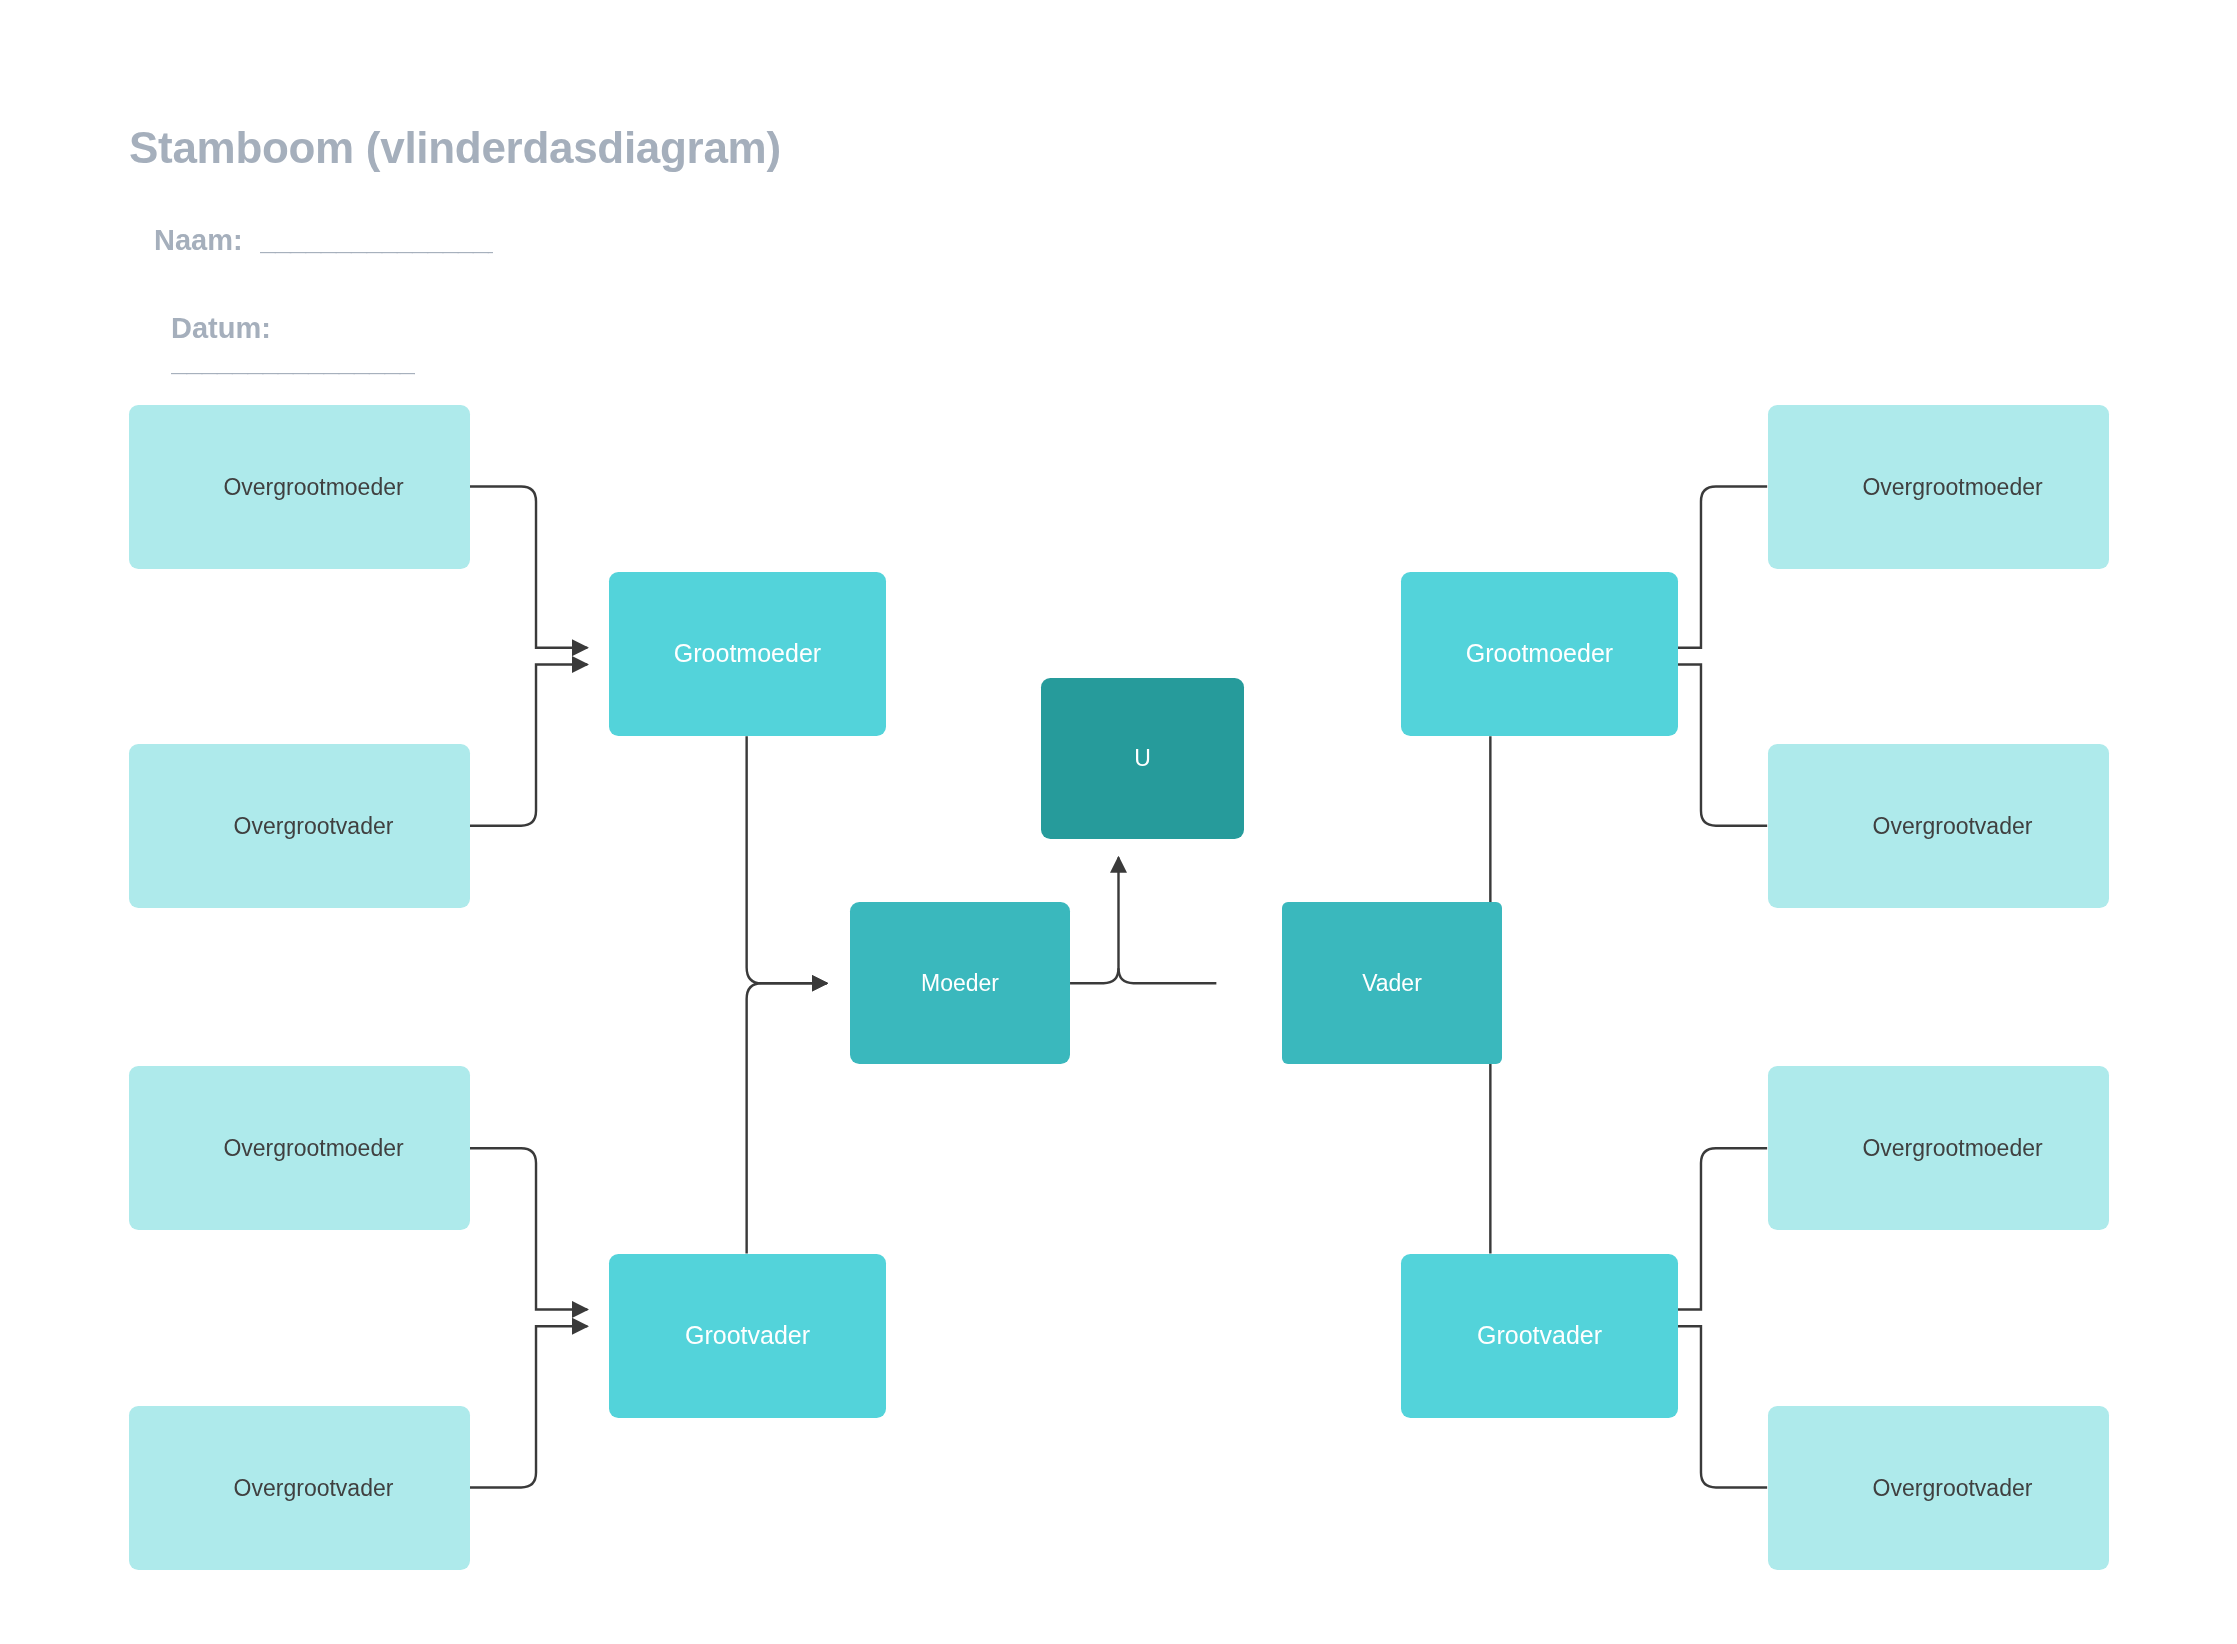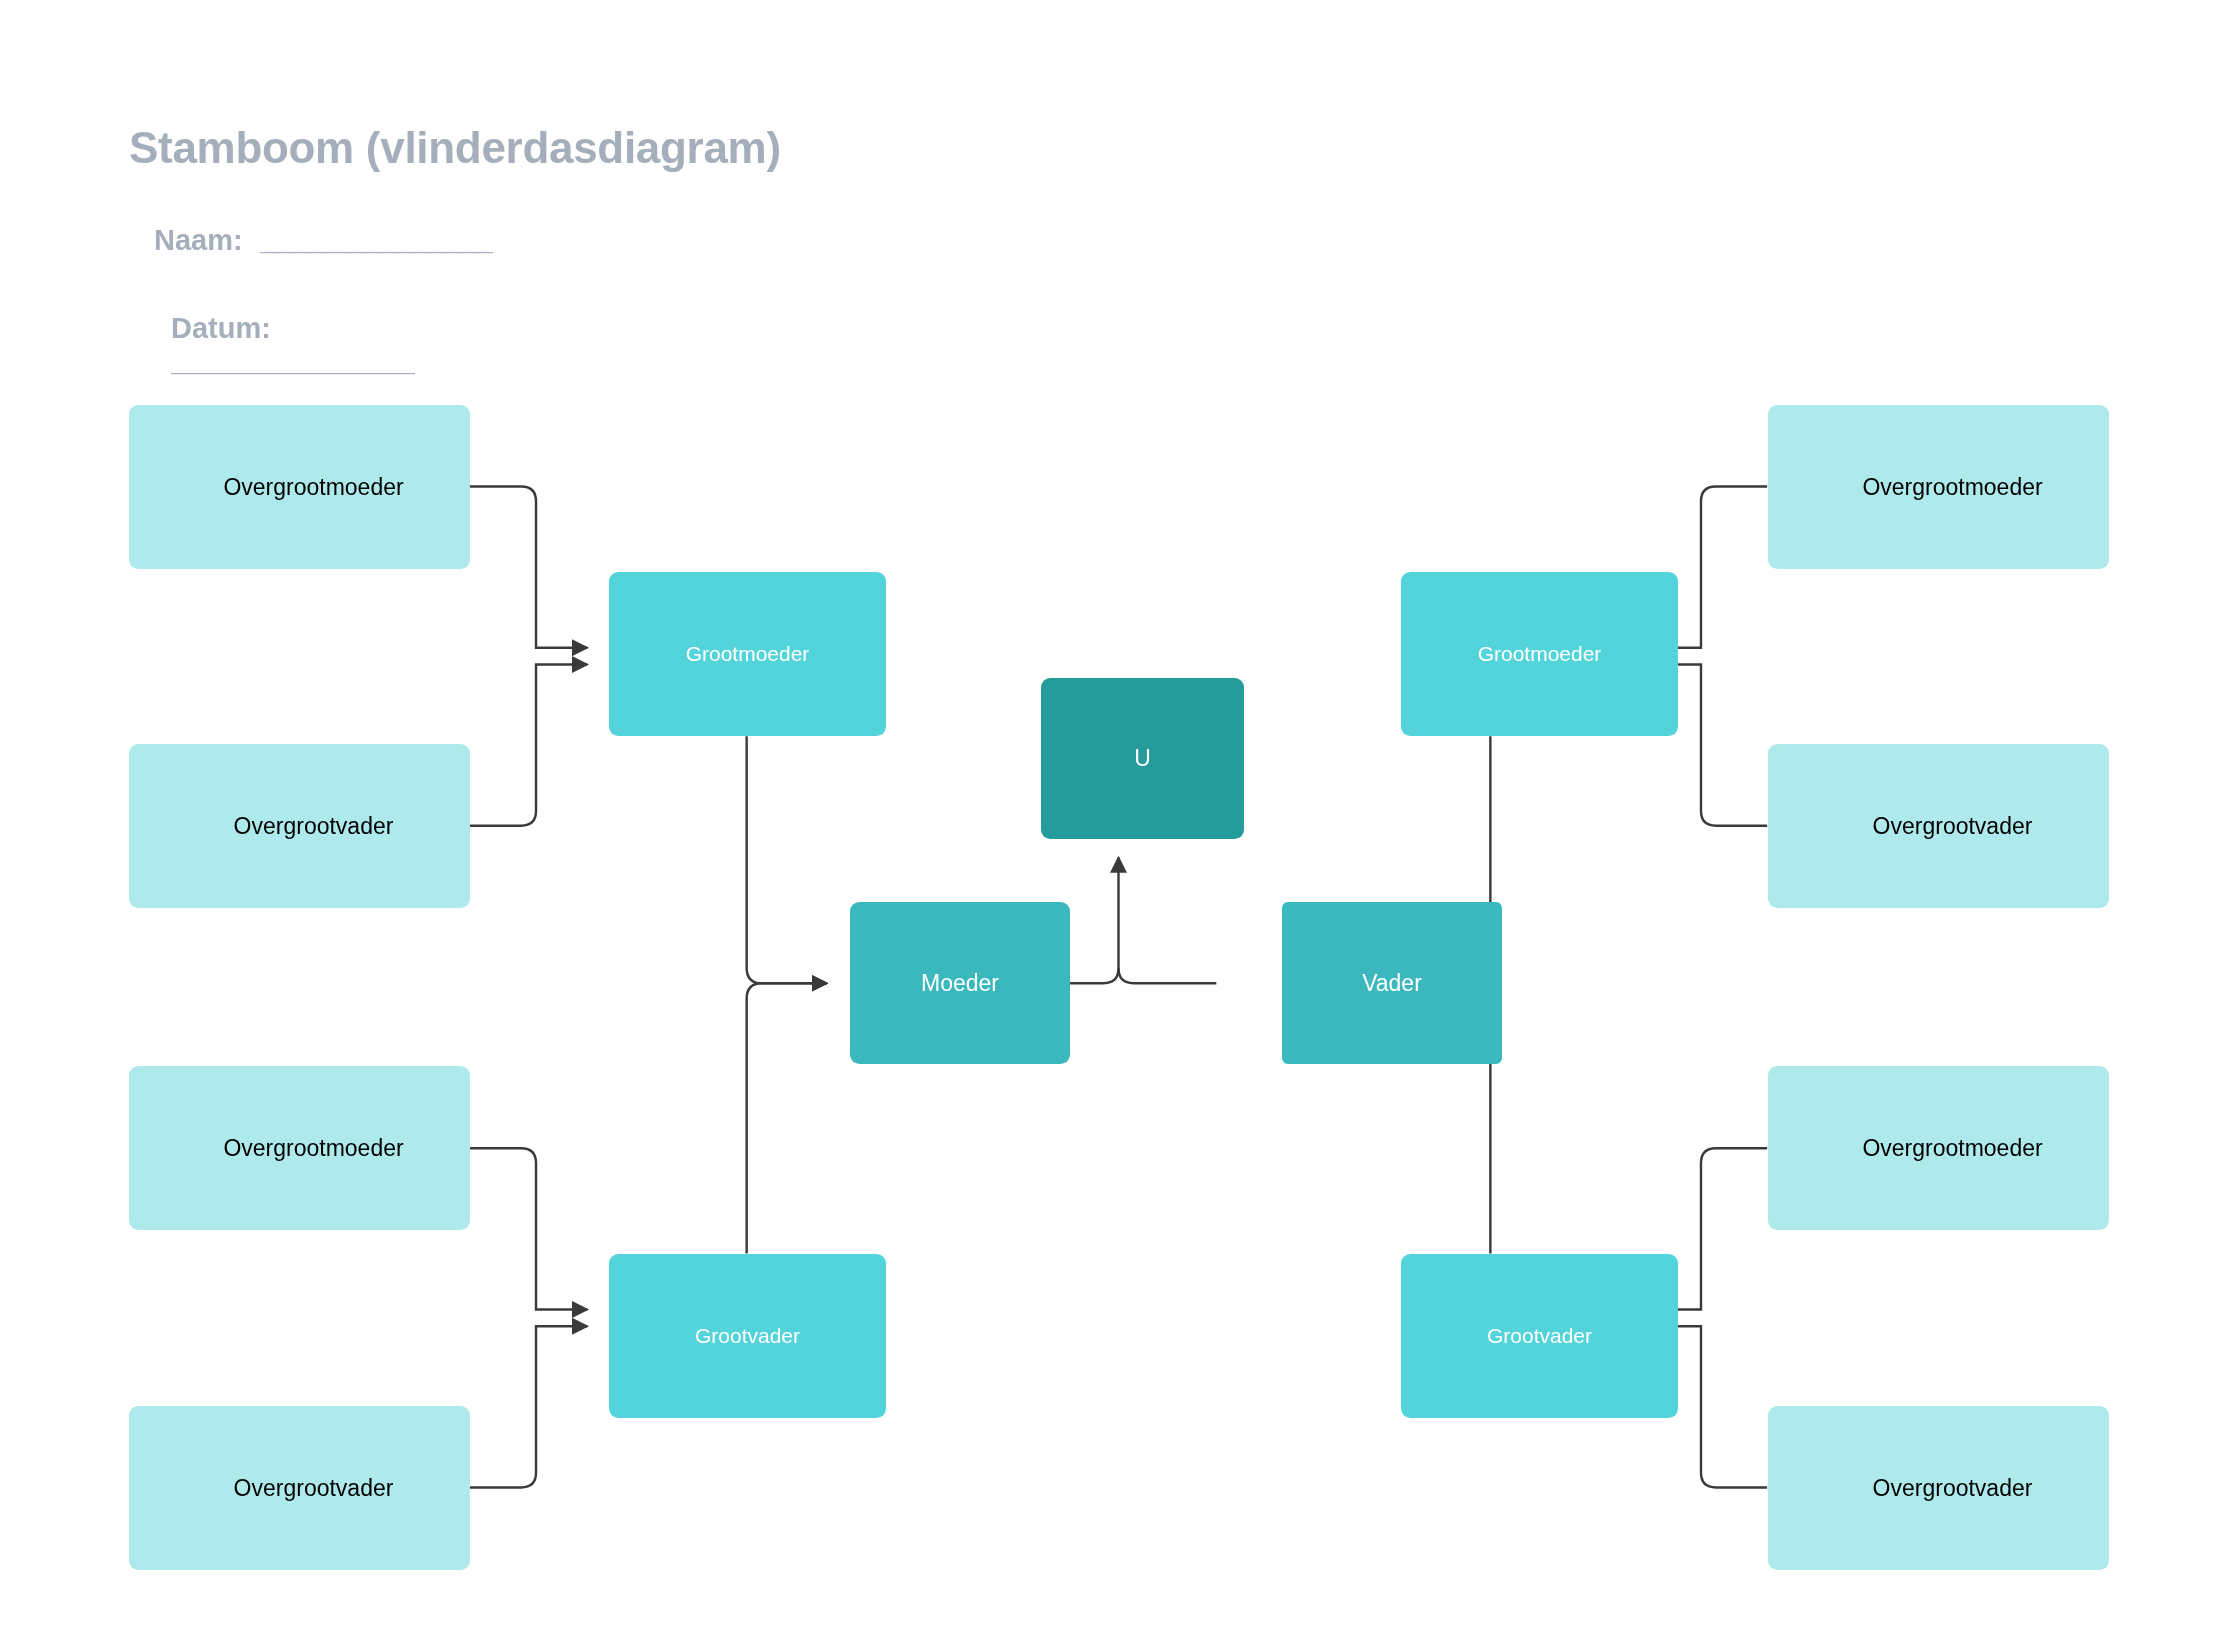--- a/index.html
+++ b/index.html
@@ -88,32 +88,32 @@
   .node-label {
     display: block;
     line-height: 1.25;
   }
   .tier-great {            
     background: #aeeaeb;
     width: 341px;
     height: 164px;
   }
   .tier-great .node-label {
-    color: #000000;
+    color: #404040;
     font-size: 23px;
     margin-left: 28px;
   }
   .tier-grand {            
     background: #53d3da;
     width: 277px;
     height: 164px;
   }
   .tier-grand .node-label {
     color: #ffffff;
-    font-size: 21px;
+    font-size: 25px;
   }
   .tier-parent {           
     background: #3ab8bd;
     width: 220px;
     height: 162px;
   }
   .tier-parent .node-label {
     color: #ffffff;
     font-size: 23px;
   }

